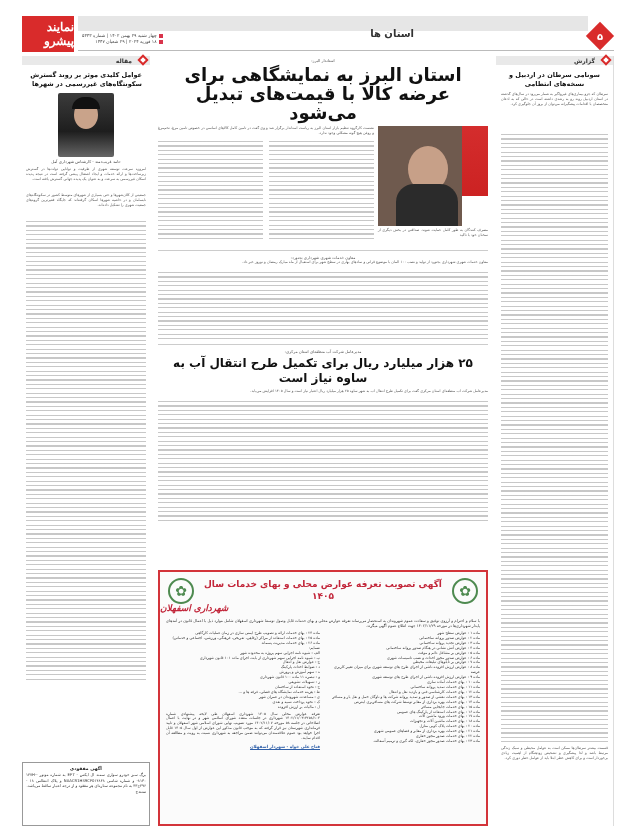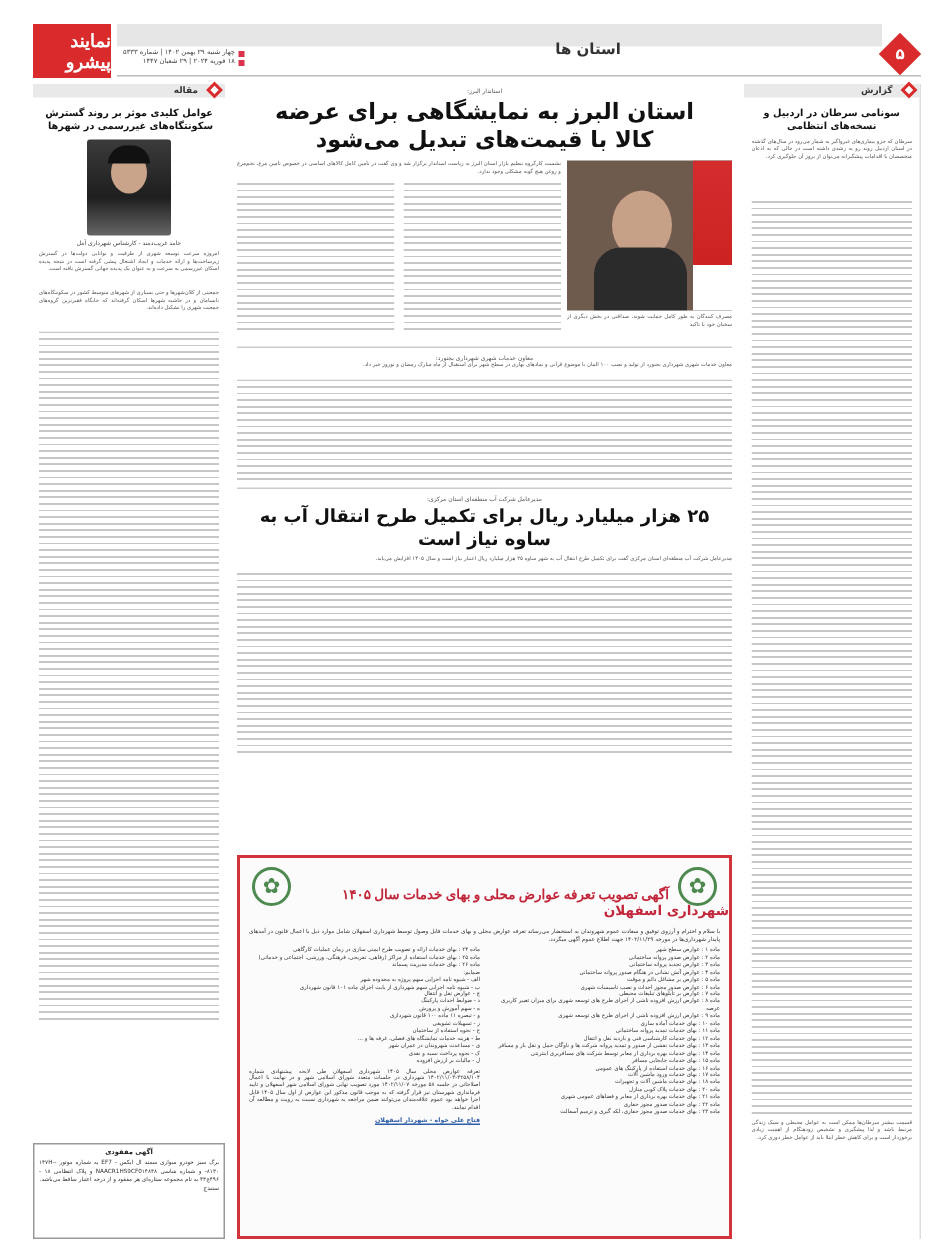--- a/index.html
+++ b/index.html
@@ -97,21 +97,21 @@
 
   <div class="lost-ad">
     <div style="font-size:4.5px; font-weight:bold; text-align:center; margin-bottom:1px;">آگهی مفقودی</div>
     <div class="body-text" style="color:#333; font-size:3.8px; line-height:5.5px;">برگ سبز خودرو سواری سمند ال ایکس - EF7 به شماره موتور ۱۴۷H---۸۱۳۰ و شماره شاسی NAACR1HS9CF0۱۴۸۴۸ و پلاک انتظامی ۱۸ - ۴۹۶ج۴۳ به نام مجموعه ستاره‌ای هر مفقود و از درجه اعتبار ساقط می‌باشد.</div>
     <div style="font-size:4px; color:#333;">سنندج</div>
   </div>
 
   <div class="center-col">
 
     <div class="kicker" style="margin-top:2px;">استاندار البرز:</div>
-    <div class="article-title" style="font-size:15px; line-height:19px; margin:2px 10px 4px;">استان البرز به نمایشگاهی برای عرضه کالا با قیمت‌های تبدیل می‌شود</div>
+    <div class="article-title" style="font-size:18px; line-height:19px; margin:2px 10px 4px;">استان البرز به نمایشگاهی برای عرضه کالا با قیمت‌های تبدیل می‌شود</div>
     <div style="position:relative; height:120px;">
       <div style="position:absolute; right:0; top:0; width:110px; height:100px; background:#6f5a4e; overflow:hidden;">
         <div style="position:absolute; right:0; top:0; width:26px; height:100px; background:linear-gradient(180deg,#d42d2d 0%,#c22 70%,#fff 70%);"></div>
         <div style="position:absolute; right:40px; top:20px; width:40px; height:46px; border-radius:50%; background:#c7a088;"></div>
         <div style="position:absolute; right:30px; top:58px; width:62px; height:42px; border-radius:18px 18px 0 0; background:#2b2b2b;"></div>
       </div>
       <div class="body-text" style="position:absolute; right:0; top:102px; width:110px; font-size:3.6px; line-height:4.5px;">مصرف کنندگان به طور کامل حمایت شوند. صداقتی در بخش دیگری از سخنان خود با تاکید</div>
       <div class="body-text" style="position:absolute; right:114px; top:0; width:216px; height:14px; overflow:hidden;">نشست کارگروه تنظیم بازار استان البرز به ریاست استاندار برگزار شد و وی گفت در تأمین کامل کالاهای اساسی در خصوص تأمین مرغ، تخم‌مرغ و روغن هیچ گونه مشکلی وجود ندارد.</div>
       <div class="fill-lines" style="position:absolute; right:114px; top:15px; width:105px; height:100px;"></div>
       <div class="fill-lines" style="position:absolute; right:225px; top:15px; width:105px; height:100px;"></div>
@@ -125,22 +125,22 @@
     <div style="height:1px; background:#ccc; margin:4px 0;"></div>
     <div class="kicker">مدیرعامل شرکت آب منطقه‌ای استان مرکزی:</div>
     <div class="article-title" style="font-size:12px; line-height:15px; margin:2px 0 3px;">۲۵ هزار میلیارد ریال برای تکمیل طرح انتقال آب به ساوه نیاز است</div>
     <div class="body-text" style="height:10px; overflow:hidden;">مدیرعامل شرکت آب منطقه‌ای استان مرکزی گفت برای تکمیل طرح انتقال آب به شهر ساوه ۲۵ هزار میلیارد ریال اعتبار نیاز است و سال ۱۴۰۵ افزایش می‌یابد.</div>
     <div class="fill-lines" style="height:120px; margin-top:2px;"></div>
   </div>
 
   <div class="ad">
     <div class="ad-emblem" style="right:8px;">✿</div>
     <div class="ad-emblem" style="left:8px;">✿</div>
-    <div style="text-align:right; font-weight:bold; color:#c2263a; font-size:9px; line-height:12px; margin:18px 40px 0;font-family:Liberation Serif, serif;">آگهی تصویب تعرفه عوارض محلی و بهای خدمات سال ۱۴۰۵</div>
-    <div style="text-align:right; font-weight:bold; color:#c2263a; font-size:9px; line-height:12px;">شهرداری اسفهلان</div>
+    <div style="text-align:center; font-weight:bold; color:#c2263a; font-size:9px; line-height:12px; margin:6px 40px 0;">آگهی تصویب تعرفه عوارض محلی و بهای خدمات سال ۱۴۰۵</div>
+    <div style="text-align:left; font-weight:bold; color:#c2263a; font-size:9px; line-height:12px;font-style:italic;">شهرداری اسفهلان</div>
     <div class="body-text" style="color:#333; margin:4px 6px 3px; font-size:3.8px; line-height:5px;">با سلام و احترام و آرزوی توفیق و سعادت عموم شهروندان به استحضار می‌رساند تعرفه عوارض محلی و بهای خدمات قابل وصول توسط شهرداری اسفهلان شامل موارد ذیل با اعمال قانون در آمدهای پایدار شهرداری‌ها در مورخه ۱۴۰۲/۱۱/۲۹ جهت اطلاع عموم آگهی میگردد.</div>
     <div style="display:flex; flex-direction:row; gap:6px; padding:0 6px;">
       <ul id="ad-right-list" style="list-style:none; width:158px; font-size:3.7px; line-height:4.9px; color:#333;">
           <li>ماده ۱ : عوارض سطح شهر</li>
           <li>ماده ۲ : عوارض صدور پروانه ساختمانی</li>
           <li>ماده ۳ : عوارض تجدید پروانه ساختمانی</li>
           <li>ماده ۴ : عوارض آتش نشانی در هنگام صدور پروانه ساختمانی</li>
           <li>ماده ۵ : عوارض بر مشاغل دائم و موقت</li>
           <li>ماده ۶ : عوارض صدور مجوز احداث و نصب تاسیسات شهری</li>
           <li>ماده ۷ : عوارض بر تابلوهای تبلیغات محیطی</li>

